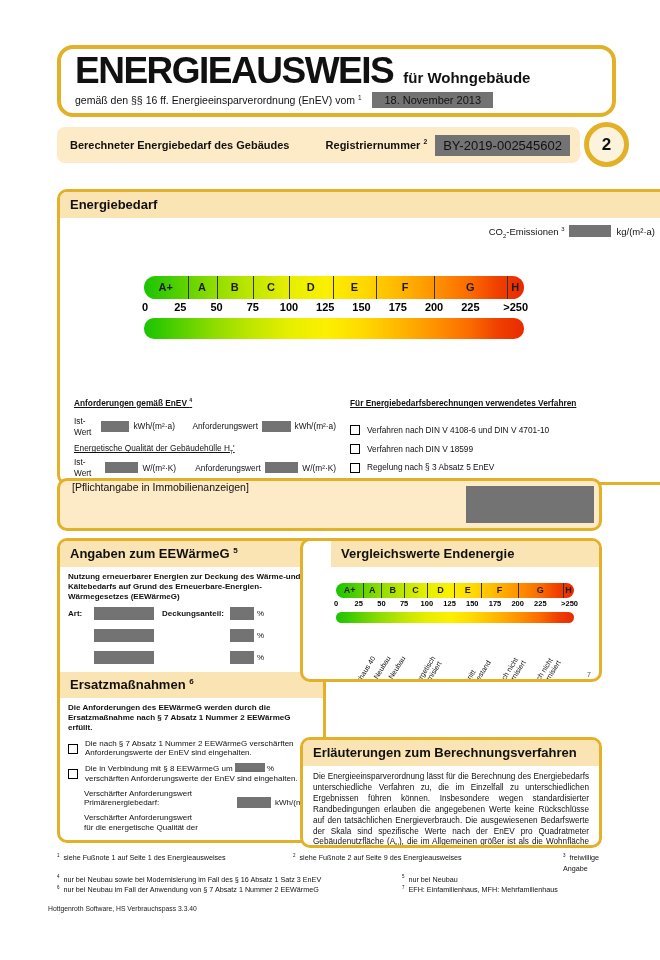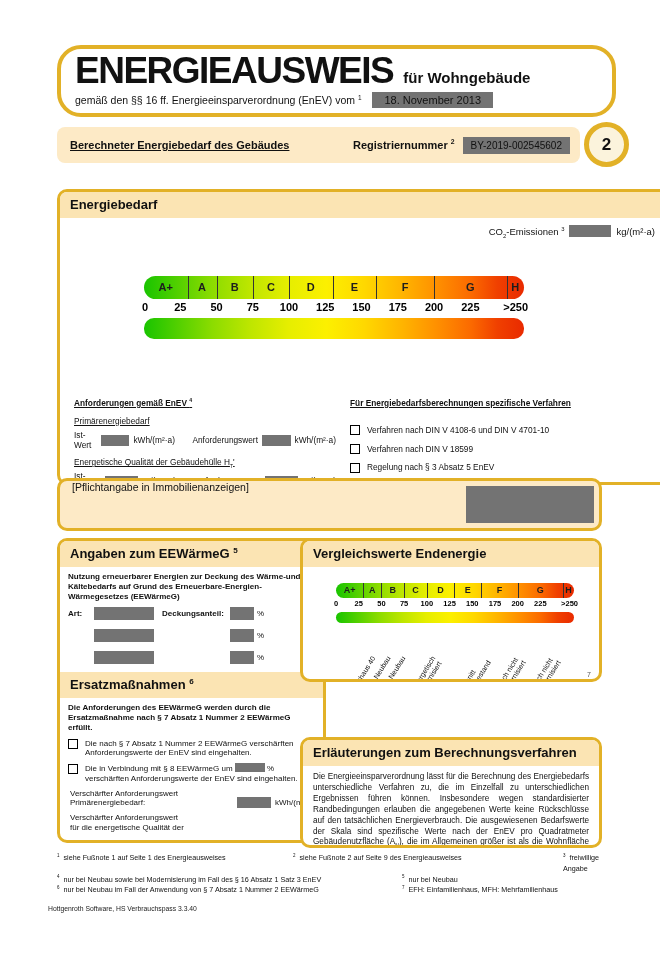--- a/index.html
+++ b/index.html
@@ -1,37 +1,37 @@
 <!DOCTYPE html>
 <html><head>
 <meta charset="utf-8">
 <style>
   html,body{margin:0;padding:0;background:#fff;}
   .page{position:relative;width:660px;height:960px;background:#fff;overflow:hidden;
         font-family:"Liberation Sans",sans-serif;color:#111;}
-  .gold{border:4px solid #E2B127;border-radius:24px;background:#fff;}
+  .gold{border:4px solid #E2B127;border-radius:16px;background:#fff;}
   .gbox{display:inline-block;background:#737373;}
   sup{font-size:62%;line-height:0;}
   sub{font-size:62%;line-height:0;}
   .u{text-decoration:underline;}
   b,.bold{font-weight:bold;}
 
   
   .hdr{position:absolute;left:57px;top:45px;width:537px;height:62px;padding:2px 0 0 14px;}
   .hdr-title{font-size:37px;font-weight:bold;letter-spacing:-1.5px;line-height:40px;display:inline-block;}
   .hdr-sub{font-size:15px;font-weight:bold;margin-left:10px;}
   .hdr-law{font-size:10.5px;margin-top:1px;}
   .hdr-law .gbox{padding:2px 12px;font-size:11px;margin-left:8px;}
 
   
   .bar{position:absolute;left:57px;top:127px;width:523px;height:36px;background:#FDEAC6;border-radius:8px;
        display:flex;align-items:center;font-size:11px;font-weight:bold;padding:0 10px 0 13px;box-sizing:border-box;}
-  .bar-title{flex:1;text-decoration:underline;}
+  .bar-title{flex:1;}
   .bar-reg{margin-right:8px;}
-  .bar .gbox{font-weight:normal;font-size:10px;padding:3px 8px;}
+  .bar .gbox{font-weight:normal;font-size:13px;padding:3px 8px;}
   .badge{position:absolute;left:584px;top:122px;width:35px;height:35px;border-radius:50%;
          border:5px solid #E2B127;background:#FBF3DC;display:flex;align-items:center;justify-content:center;
          font-size:17px;font-weight:bold;}
 
   
   .secbox{position:absolute;border:3.5px solid #E2B127;border-radius:10px;background:#fff;overflow:hidden;box-sizing:border-box;}
   .sechead{background:#FBE4B3;height:26px;line-height:26px;font-size:13px;font-weight:bold;padding-left:10px;}
 
   
   .eb{left:57px;top:177px;width:615px;height:296px;margin-top:12px;}
@@ -85,30 +85,30 @@
 
   
   .lcol{left:57px;top:538px;width:269px;height:305px;}
   .lcol .sechead{font-size:13px;}
   .lcol .body{padding:5px 8px 0 8px;font-size:8px;line-height:1.22;}
   .introb{font-weight:bold;margin-bottom:6px;}
   .artgrid{display:grid;grid-template-columns:26px 60px 76px 24px 10px;row-gap:9px;align-items:center;margin:4px 0 8px 0;}
   .artgrid .gbox{height:13px;width:100%;}
   .artgrid .dl{padding-left:8px;}
   .artgrid .pc{text-align:right;}
-  .lcol .check-row{margin-bottom:5px;}
+  .lcol .check-row{margin-bottom:5px;align-items:center;}
   .lcol p{margin:0;}
   .inlinebox{width:30px;height:9px;vertical-align:-1px;}
-  .vwrow{position:relative;margin:5px 0 0 2px;}
+  .vwrow{position:relative;margin:5px 0 0 16px;}
   .vwrow .line{display:block;}
   .vwunit{position:absolute;right:0;bottom:0;display:flex;align-items:center;gap:4px;}
   .vwunit .gbox{width:34px;height:11px;}
 
   
-  .vgl{left:300px;top:538px;width:302px;height:144px;}
+  .vgl{left:300px;top:538px;width:302px;height:144px;padding-left:28px;}
   .vlabels{position:absolute;left:33px;top:112px;width:238px;height:88px;}
   .vlabel{position:absolute;top:0;width:0;height:0;}
   .vlabel-text{position:absolute;right:0;top:2px;transform:rotate(-58deg);transform-origin:100% 0;
                font-size:7.2px;line-height:1.15;text-align:center;white-space:pre;color:#111;}
   .corner-sup{position:absolute;right:8px;bottom:4px;font-size:7px;color:#555;}
 
   .erl{left:300px;top:737px;width:302px;height:111px;}
   .erl .body{padding:6px 10px;font-size:8.2px;line-height:1.33;text-align:justify;}
 
   
@@ -178,21 +178,20 @@
           <span class="num n-mid" style="left: 66.7939%;">175</span>
           <span class="num n-mid" style="left: 76.3359%;">200</span>
           <span class="num n-mid" style="left: 85.8779%;">225</span>
           <span class="num n-last">&gt;250</span>
         </div>
       <div class="bigbar"></div>
     </div>
 
     <div class="anf smalltxt">
       <div class="h u"><span>Anforderungen gemäß EnEV</span> <sup>4</sup></div>
-      <div class="sh u">Primärenergiebedarf</div>
       <div class="valrow">
         <span>Ist-Wert</span>
         <span class="gbox"></span>
         <span>kWh/(m²·a)</span>
         <span class="sp"></span>
         <span>Anforderungswert</span>
         <span class="gbox"></span>
         <span>kWh/(m²·a)</span>
       </div>
       <div class="sh u"><span>Energetische Qualität der Gebäudehülle H</span><sub>T</sub><span>'</span></div>
@@ -202,21 +201,21 @@
         <span>W/(m²·K)</span>
         <span class="sp"></span>
         <span>Anforderungswert</span>
         <span class="gbox"></span>
         <span>W/(m²·K)</span>
       </div>
 
     </div>
 
     <div class="verf smalltxt">
-      <div class="h u">Für Energiebedarfsberechnungen spezifische Verfahren</div>
+      <div class="h u">Für Energiebedarfsberechnungen verwendetes Verfahren</div>
       <div>
           <div class="check-row">
             <span class="cb"></span>
             <span>Verfahren nach DIN V 4108-6 und DIN V 4701-10</span>
           </div>
           <div class="check-row">
             <span class="cb"></span>
             <span>Verfahren nach DIN V 18599</span>
           </div>
           <div class="check-row">

